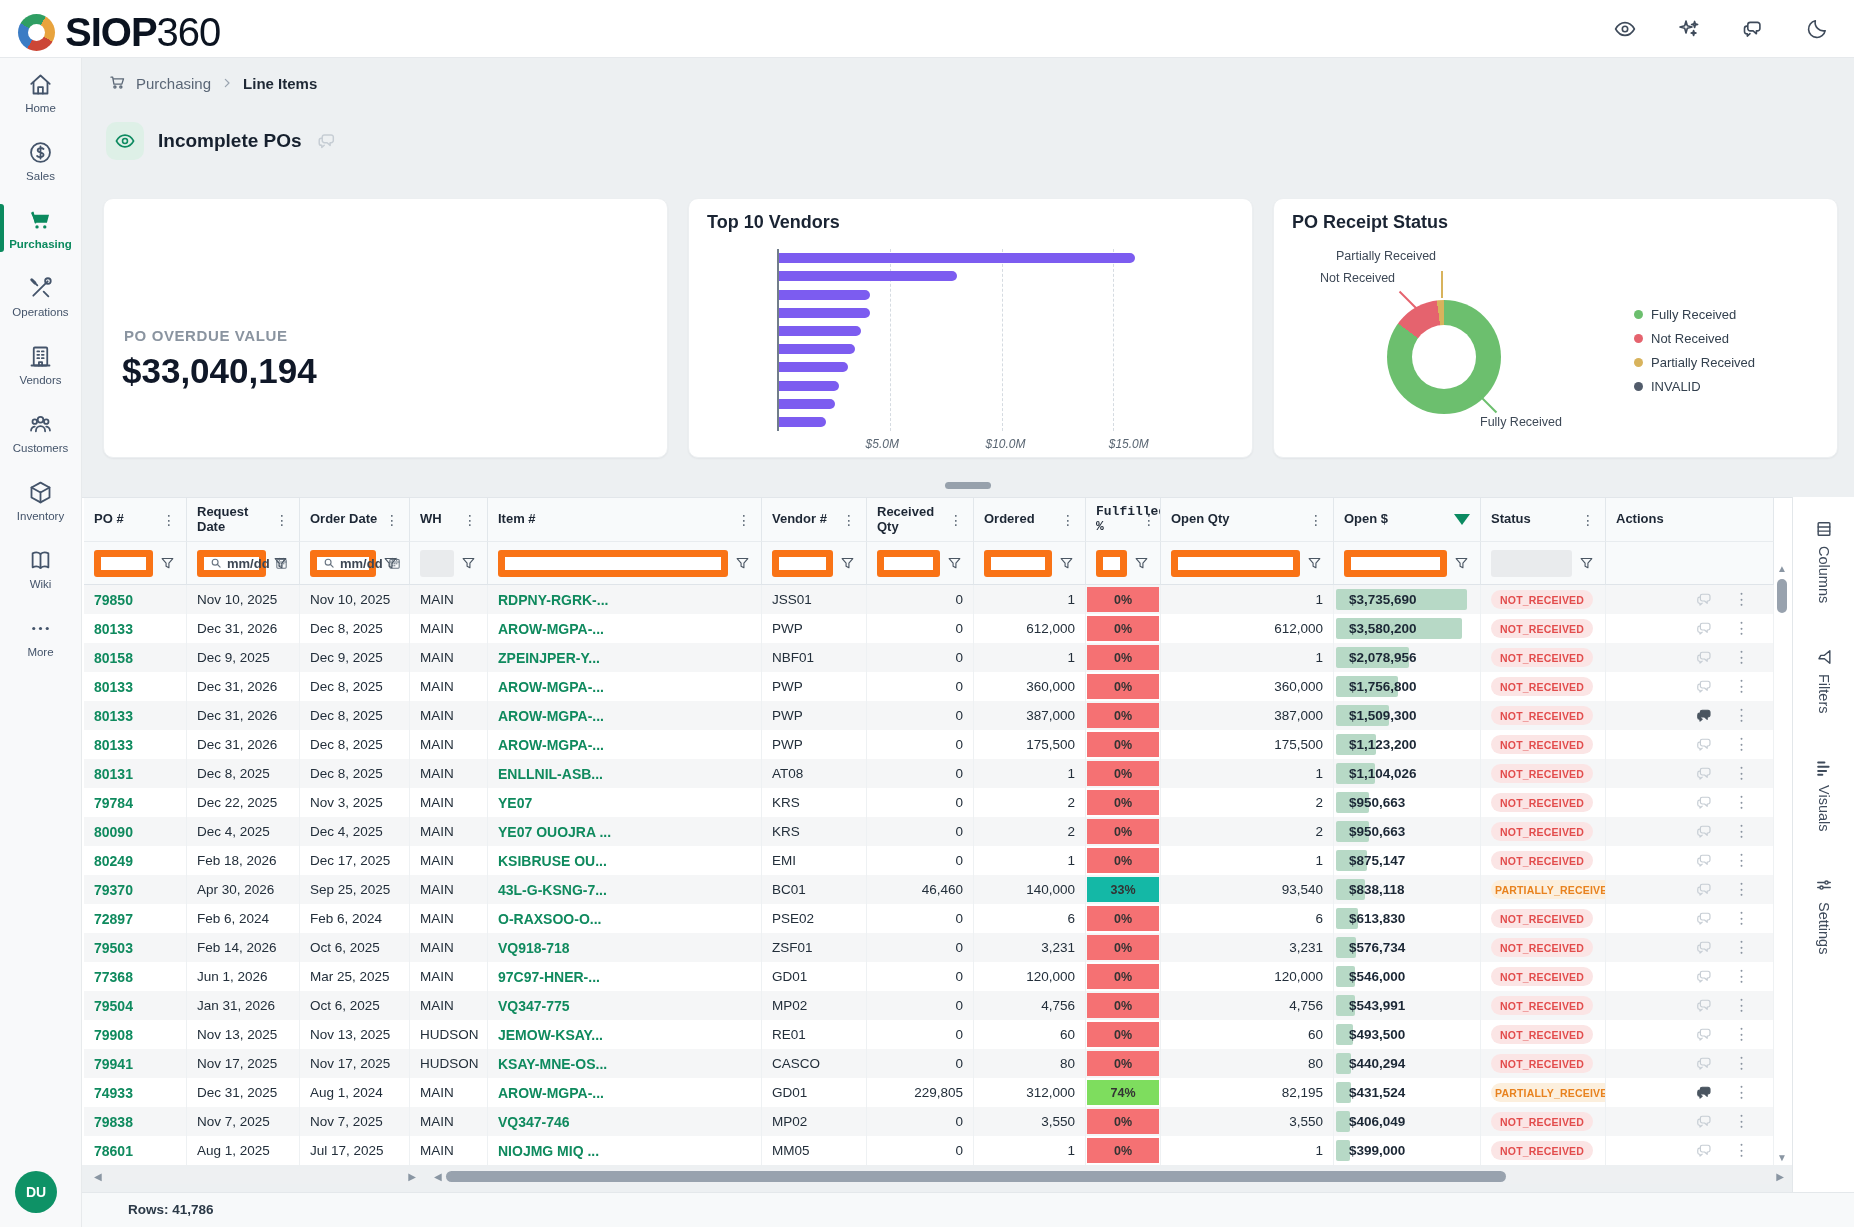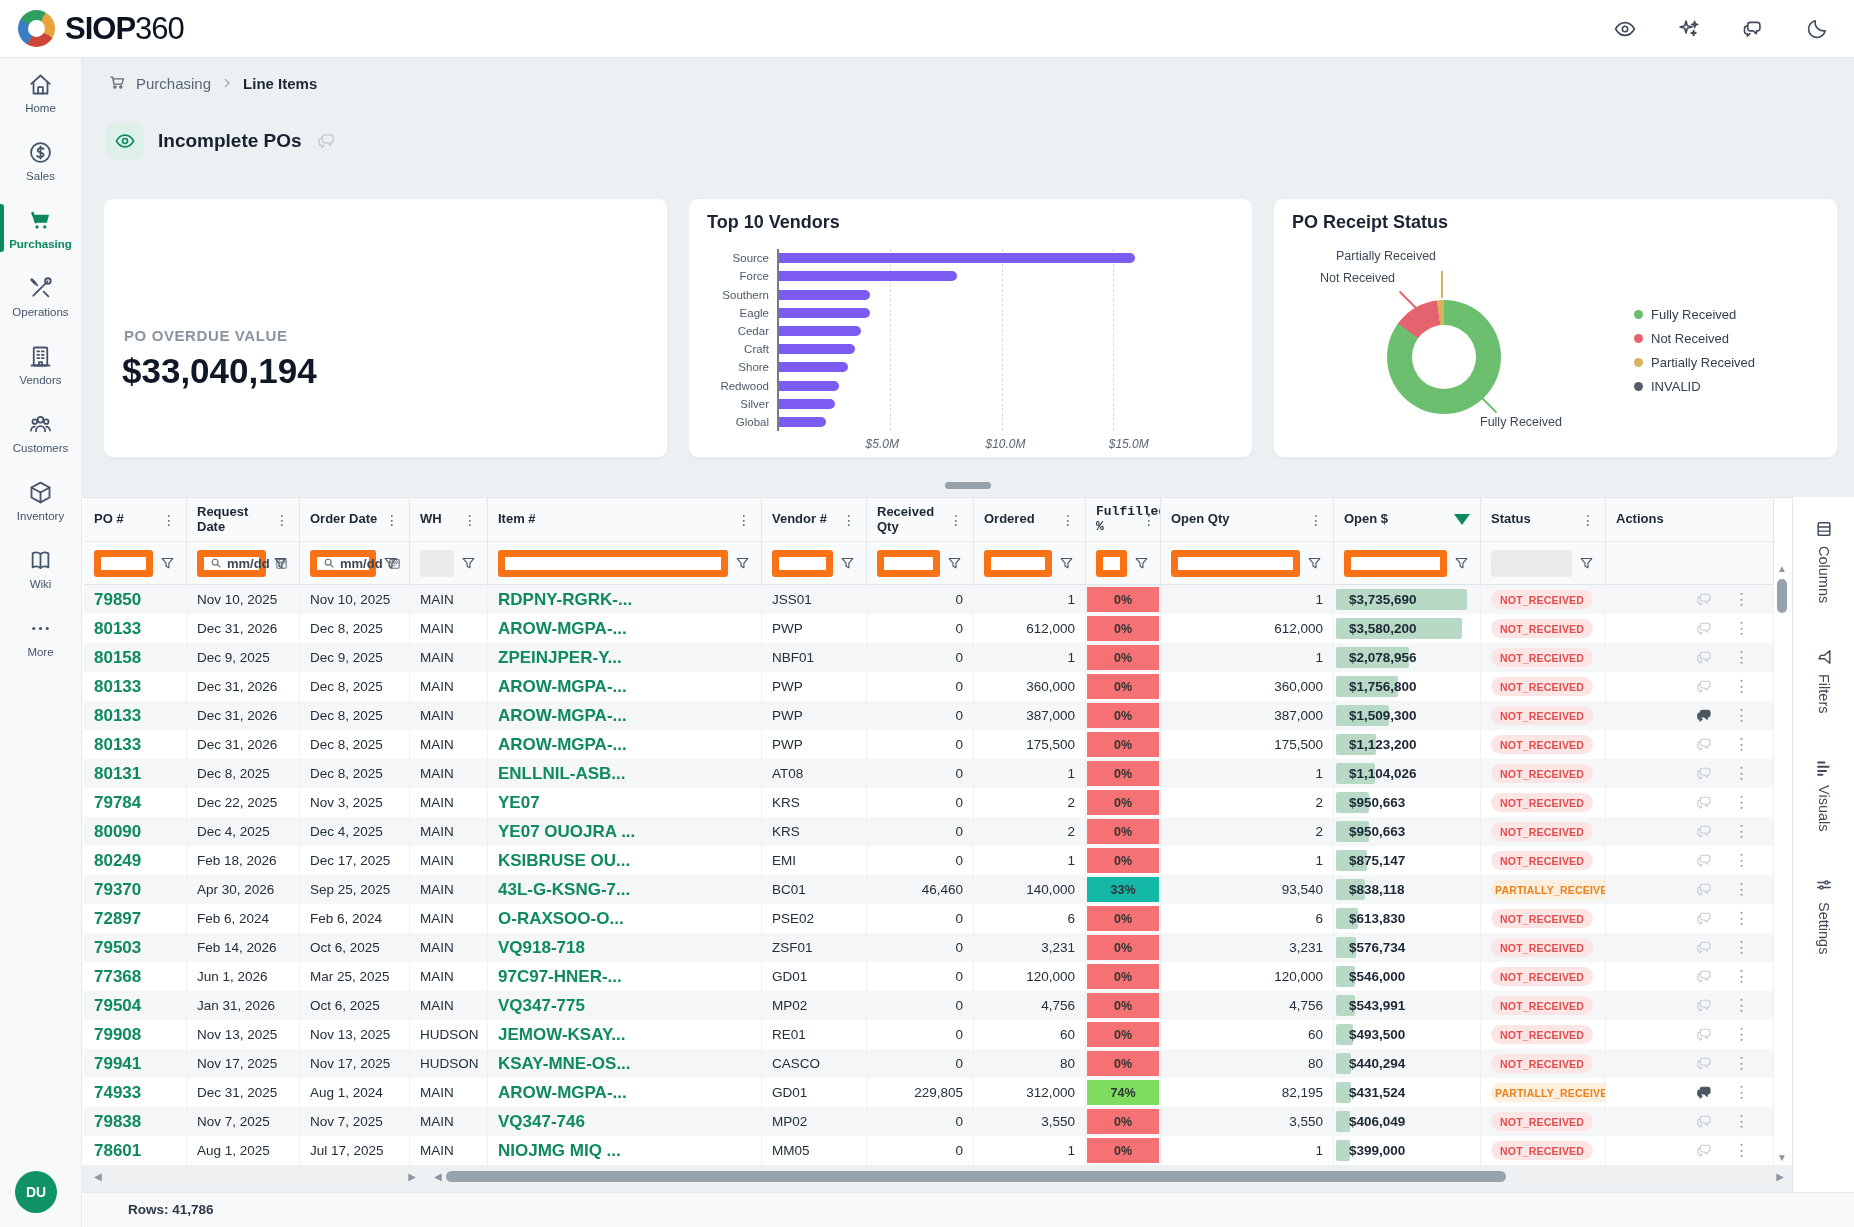--- a/index.html
+++ b/index.html
@@ -6,21 +6,21 @@
   * { margin:0; padding:0; box-sizing:border-box; }
   html,body { width:1854px; height:1227px; overflow:hidden; }
   body { font-family:"Liberation Sans","DejaVu Sans",sans-serif; background:#edf0f2; position:relative; color:#232f3b; }
 
   
   .topbar { position:absolute; left:0; top:0; width:1854px; height:58px; background:#fff; border-bottom:1px solid #e6e9ec; z-index:5; }
   .brand { position:absolute; left:18px; top:10px; display:flex; align-items:center; gap:10px; cursor:pointer; }
   .swirl { width:37px; height:37px; border-radius:50%;
            background:conic-gradient(from 210deg,#3b7cc4 0 25%,#2f9e63 25% 50%,#e8a33d 50% 75%,#cc4636 75% 100%); position:relative; }
   .swirl::after { content:""; position:absolute; left:10px; top:10px; width:17px; height:17px; border-radius:50%; background:#fff; }
-  .brand-text { font-size:31px; letter-spacing:-1px; color:#0b1320; }
+  .brand-text { font-size:40px; letter-spacing:-1px; color:#0b1320; }
   .brand-text b { font-weight:800; }
   .brand-text i { font-style:normal; font-weight:400; }
   .top-icons { position:absolute; right:24px; top:16px; display:flex; gap:38px; }
   .tbtn { width:26px; height:26px; color:#3e4a5a; cursor:pointer; display:flex; align-items:center; justify-content:center; }
 
   
   .sidebar { position:absolute; left:0; top:58px; width:82px; height:1169px; background:#f8f9fa; border-right:1px solid #e7eaec; z-index:4; }
   .nav-item { position:relative; display:flex; flex-direction:column; align-items:center; gap:4px; padding:13px 0 12px; color:#44546a; cursor:pointer; }
   .nav-item .nav-label { font-size:11.5px; }
   .nav-item.active { color:#0b8a5e; }
@@ -83,21 +83,21 @@
   .sort-tri { width:0; height:0; border-left:8px solid transparent; border-right:8px solid transparent; border-top:11px solid #0b8a61; cursor:pointer; }
   .frow > div { height:43px; background:#f8fafb; border-right:1px solid #e2e7eb; border-bottom:1px solid #dfe4e9; gap:6px; }
   .f-input { flex:1; height:27px; background:#fff; border:7px solid #f97316; border-radius:3px; display:flex; align-items:center; gap:4px; padding:0 5px; min-width:0; cursor:text; }
   .f-ph { font-size:13px; font-weight:600; color:#3d4754; }
   .f-disabled { flex:1; height:27px; background:#e9ebed; border-radius:3px; }
   .f-funnel { color:#4a5663; width:17px; height:17px; flex:none; cursor:pointer; }
   .f-mini { color:#6b7683; width:14px; height:14px; flex:none; }
 
   .trow > div { border-bottom:0; }
   .trow.alt > div { background:#f5f6f7; }
-  .c-link { color:#0f8a5e; font-weight:700; font-size:17px; cursor:pointer; }
+  .c-link { color:#0f8a5e; font-weight:700; font-size:14px; cursor:pointer; }
   .c-num { justify-content:flex-end; }
   .c-ful { padding:0 !important; }
   .ful { flex:1; height:25px; margin:2px 1px; display:flex; align-items:center; justify-content:center; font-size:12.5px; font-weight:600; color:#333; }
   .c-open { position:relative; }
   .obar { position:absolute; left:2px; top:4px; bottom:4px; border-radius:2px; background:#b7d9c6; }
   .oval { position:relative; font-weight:700; color:#1b2735; padding-left:5px; }
   .pill { font-size:10.5px; font-weight:700; padding:3.5px 9px; border-radius:10px; letter-spacing:.2px; }
   .pill.not { color:#e24c4c; background:#fbe5e5; }
   .pill.partial { color:#e8821e; background:#fcefdd; padding:3.5px 4px; }
   .c-act { justify-content:flex-end; gap:26px; padding-right:30px !important; }
@@ -292,32 +292,20 @@
   <div class="cards">
 
     <section class="card">
       <div class="kpi-label">PO OVERDUE VALUE</div>
       <div class="kpi-value">$33,040,194</div>
     </section>
 
     <section class="card">
       <div class="card-title">Top 10 Vendors</div>
       <div class="chart-body">
-        <div class="bc-labels" id="barLabels">
-            <span>Source</span>
-            <span>Force</span>
-            <span>Southern</span>
-            <span>Eagle</span>
-            <span>Cedar</span>
-            <span>Craft</span>
-            <span>Shore</span>
-            <span>Redwood</span>
-            <span>Silver</span>
-            <span>Global</span>
-          </div>
         <div class="plot" id="barPlot">
             <span class="gridline" style="left:25%"></span>
             <span class="gridline" style="left:50%"></span>
             <span class="gridline" style="left:75%"></span>
             <div class="bar-rows">
               <div class="bar-row">
        <div class="bar" style="width:80%;background:#7c5cf0"></div>
      </div>
               <div class="bar-row">
        <div class="bar" style="width:40%;background:#7c5cf0"></div>

